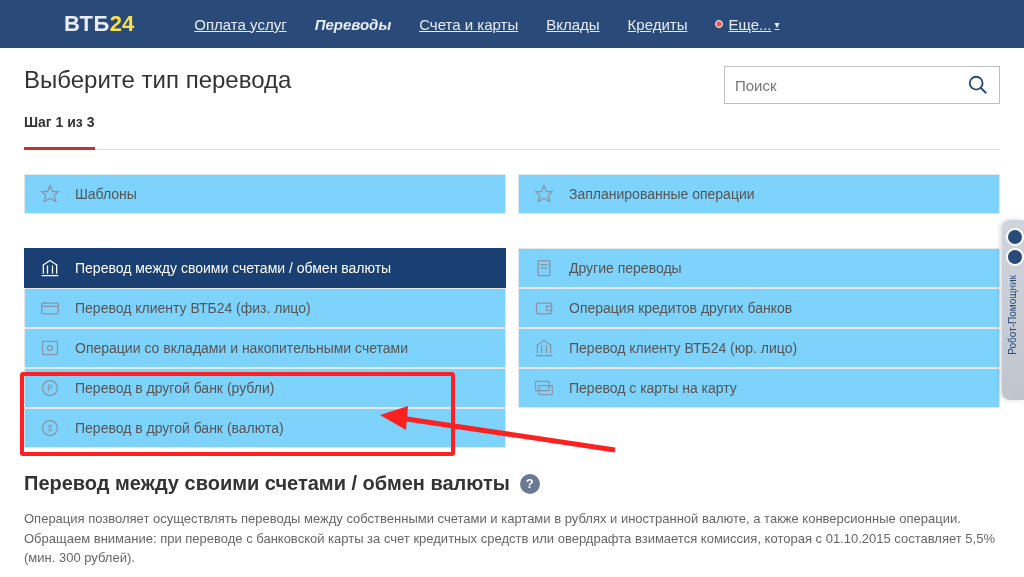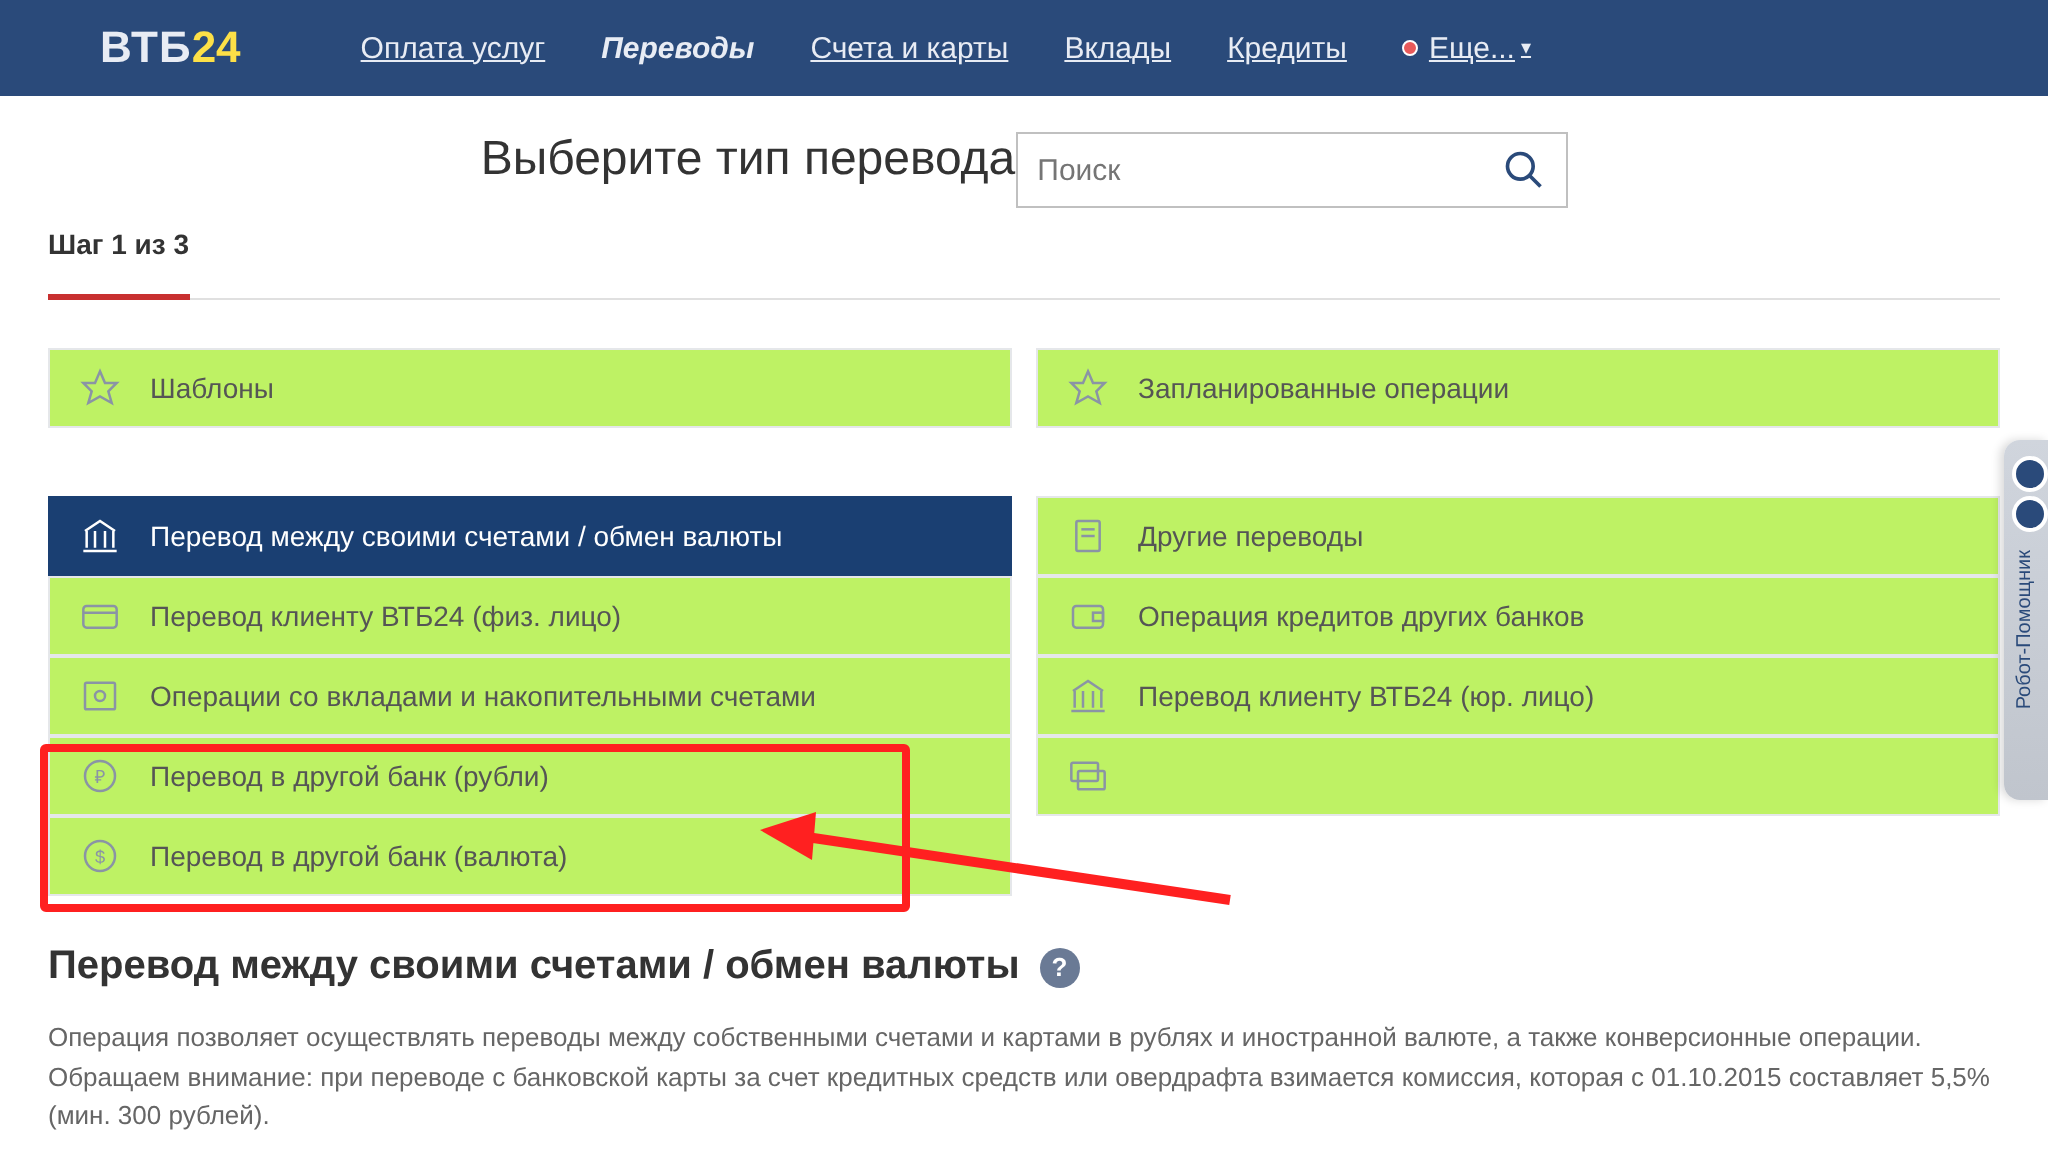--- a/index.html
+++ b/index.html
@@ -1,48 +1,48 @@
 <!DOCTYPE html>
 <html><head>
 <meta charset="utf-8">
 <style>
 * { box-sizing: border-box; margin: 0; padding: 0; }
 body { font-family: Arial, sans-serif; font-size: 14px; color: #333; background: #fff; width: 1024px; height: 577px; overflow: hidden; position: relative; }
 
 
-.topbar { background: #2a4a7a; height: 48px; display: flex; align-items: center; padding: 0 20px 0 46px; }
+.topbar { background: #2a4a7a; height: 48px; display: flex; align-items: center; padding: 0 20px 0 60px; }
 .logo { display: flex; align-items: center; margin-right: 60px; }
 .logo-icon { color: #5a7ab5; font-size: 24px; margin-right: 4px; }
 .logo-text { color: #e8ecf4; font-size: 22px; font-weight: bold; letter-spacing: 0.5px; }
 .logo-24 { color: #fde047; font-weight: bold; font-size: 22px; }
 .nav { display: flex; gap: 28px; }
 .nav-item { color: #e8ecf4; text-decoration: underline; font-size: 15px; cursor: pointer; }
 .nav-item.active { font-weight: bold; text-decoration: none; font-style: italic; }
 .nav-more { display: flex; align-items: center; gap: 3px; }
 .notif-dot { width: 8px; height: 8px; background: #e85a5a; border-radius: 50%; display: inline-block; border: 1px solid #fff; margin-right: 2px; }
 .dropdown-arrow { font-size: 10px; }
 
 
 .content { padding: 18px 24px 0 24px; background: #fff; }
-.content-header { display: flex; justify-content: center; align-items: flex-start; margin-bottom: 10px; }
+.content-header { display: flex; justify-content: space-between; align-items: flex-start; margin-bottom: 10px; }
 .page-title { font-size: 24px; color: #333; font-weight: normal; }
 .search-box { display: flex; align-items: center; border: 1px solid #c0c0c0; width: 276px; height: 38px; }
 .search-input { border: none; outline: none; flex: 1; padding: 0 10px; font-size: 15px; color: #be185d; }
 .search-btn { width: 42px; height: 100%; display: flex; align-items: center; justify-content: center; border-left: none; cursor: pointer; }
 .search-btn svg { width: 22px; height: 22px; stroke: #2a4a7a; fill: none; stroke-width: 2; }
 
 .step-indicator { font-size: 14px; font-weight: bold; color: #333; padding-bottom: 17px; display: inline-block; border-bottom: 3px solid #c83030; margin-bottom: 0; }
 .step-line { border-bottom: 1px solid #e0e0e0; margin-bottom: 24px; margin-top: -1px; }
 
 
 .columns { display: flex; gap: 12px; margin-bottom: 24px; }
 .col { flex: 1; display: flex; flex-direction: column; gap: 0; }
 
 
-.tile { display: flex; align-items: center; height: 40px; padding: 0 14px; background: #bef264; border: 1px solid #e5e7ea; cursor: pointer; color: #555; font-size: 14px; }
+.tile { display: flex; align-items: center; height: 40px; padding: 0 14px; background: #7dd3fc; border: 1px solid #e5e7ea; cursor: pointer; color: #555; font-size: 14px; }
 .tile.header-tile { margin-bottom: 20px; }
 .tile.active { background: #1a3f72; color: #fff; border-color: #1a3f72; }
 .tile-icon { width: 22px; height: 22px; margin-right: 14px; display: flex; align-items: center; justify-content: center; flex-shrink: 0; }
 .tile-icon svg { width: 20px; height: 20px; stroke: #8a94a5; fill: none; stroke-width: 1.5; }
 .tile.active .tile-icon svg { stroke: #fff; }
 .tile.header-tile .tile-icon svg { stroke: #8a94a5; }
 
 
 .highlight-box { position: absolute; border: 4px solid #ff2020; border-radius: 3px; pointer-events: none; z-index: 10; }
 .arrow-svg { position: absolute; pointer-events: none; z-index: 10; }
@@ -203,20 +203,21 @@
           </span>
         <span>Перевод клиенту ВТБ24 (юр. лицо)</span>
       </div>
       <div class="tile">
         <span class="tile-icon">
             <svg viewBox="0 0 24 24">
               <rect x="2" y="4" width="16" height="11" rx="1"></rect>
               <rect x="6" y="9" width="16" height="11" rx="1"></rect>
             </svg>
           </span>
+        <span>Перевод с карты на карту</span>
       </div>
     </div>
   </div>
 
   <h2 class="section-title">
     <span>Перевод между своими счетами / обмен валюты</span>
     <span class="help-icon">?</span>
   </h2>
   <p class="section-text">Операция позволяет осуществлять переводы между собственными счетами и картами в рублях и иностранной валюте, а также конверсионные операции. Обращаем внимание: при переводе с банковской карты за счет кредитных средств или овердрафта взимается комиссия, которая с 01.10.2015 составляет 5,5% (мин. 300 рублей).</p>
 </div>

